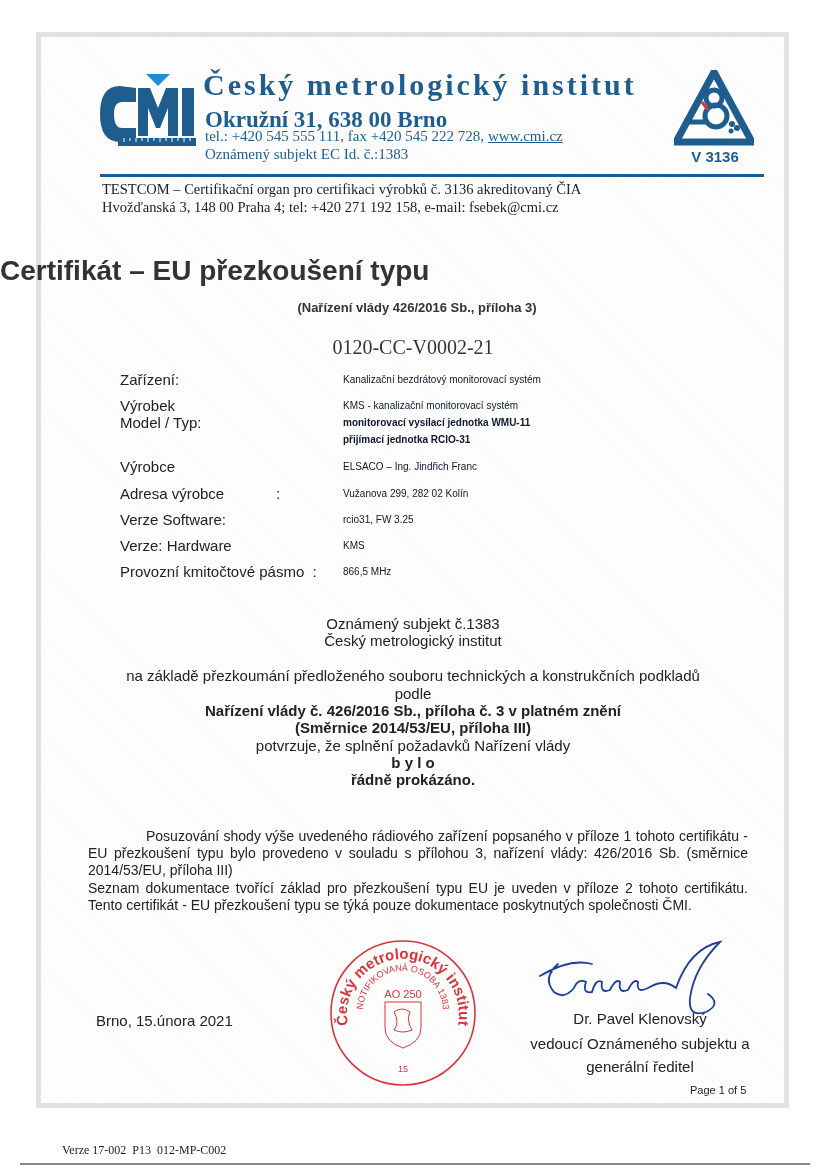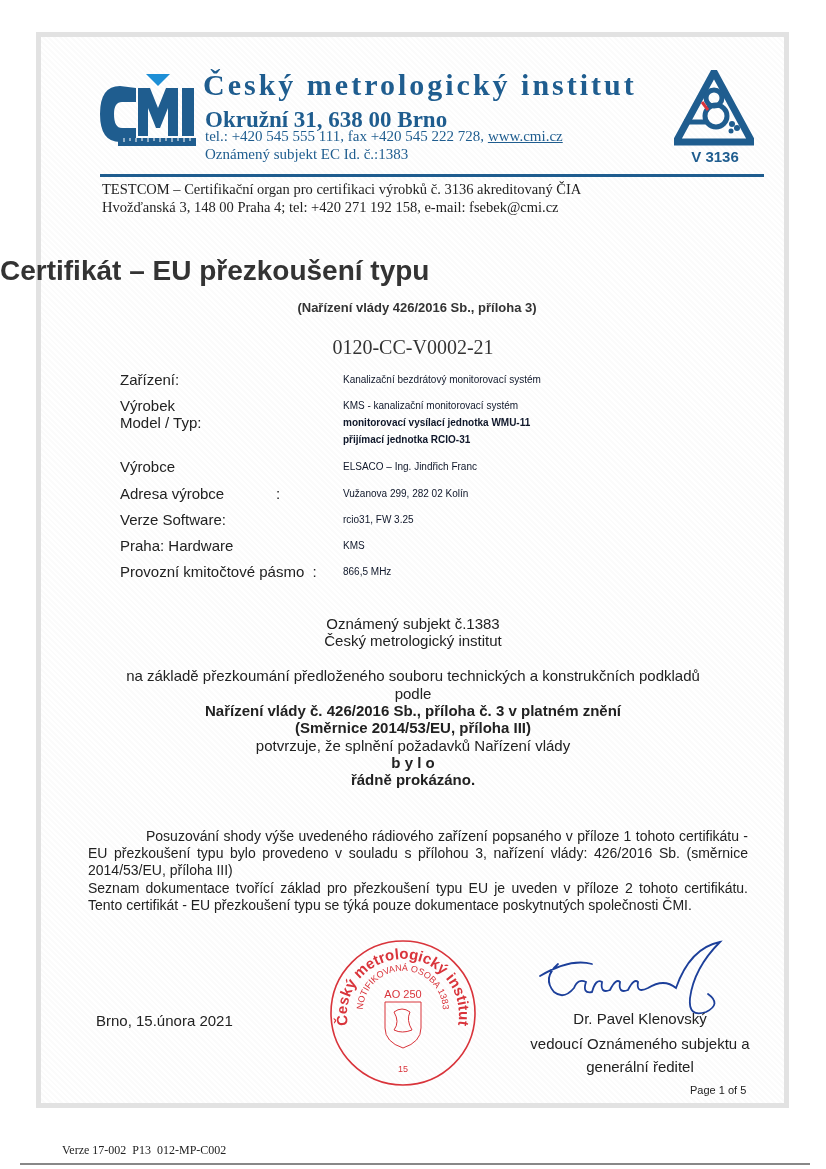--- a/index.html
+++ b/index.html
@@ -112,21 +112,21 @@
 <div class="abs flabel" style="top:458px">Výrobce</div>
 <div class="abs fval" style="top:458px">ELSACO – Ing. Jindřich Franc</div>
 
 <div class="abs flabel" style="top:485px">Adresa výrobce</div>
 <div class="abs flabel" style="left:244px;top:485px">:</div>
 <div class="abs fval" style="top:485px">Vužanova 299, 282 02 Kolín</div>
 
 <div class="abs flabel" style="top:511px">Verze Software:</div>
 <div class="abs fval" style="top:511px">rcio31, FW 3.25</div>
 
-<div class="abs flabel" style="top:537px">Praha: Hardware</div>
+<div class="abs flabel" style="top:537px">Verze: Hardware</div>
 <div class="abs fval" style="top:537px">KMS</div>
 
 <div class="abs flabel" style="top:563px;white-space:pre">Provozní kmitočtové pásmo  :</div>
 <div class="abs fval" style="top:563px">866,5 MHz</div>
 
 <div class="abs center" style="top:615px">Oznámený subjekt č.1383</div>
 <div class="abs center" style="top:632px">Český metrologický institut</div>
 <div class="abs center" style="top:667px">na základě přezkoumání předloženého souboru technických a konstrukčních podkladů</div>
 <div class="abs center" style="top:685px">podle</div>
 <div class="abs center bold" style="top:702px">Nařízení vlády č. 426/2016 Sb., příloha č. 3 v platném znění</div>

